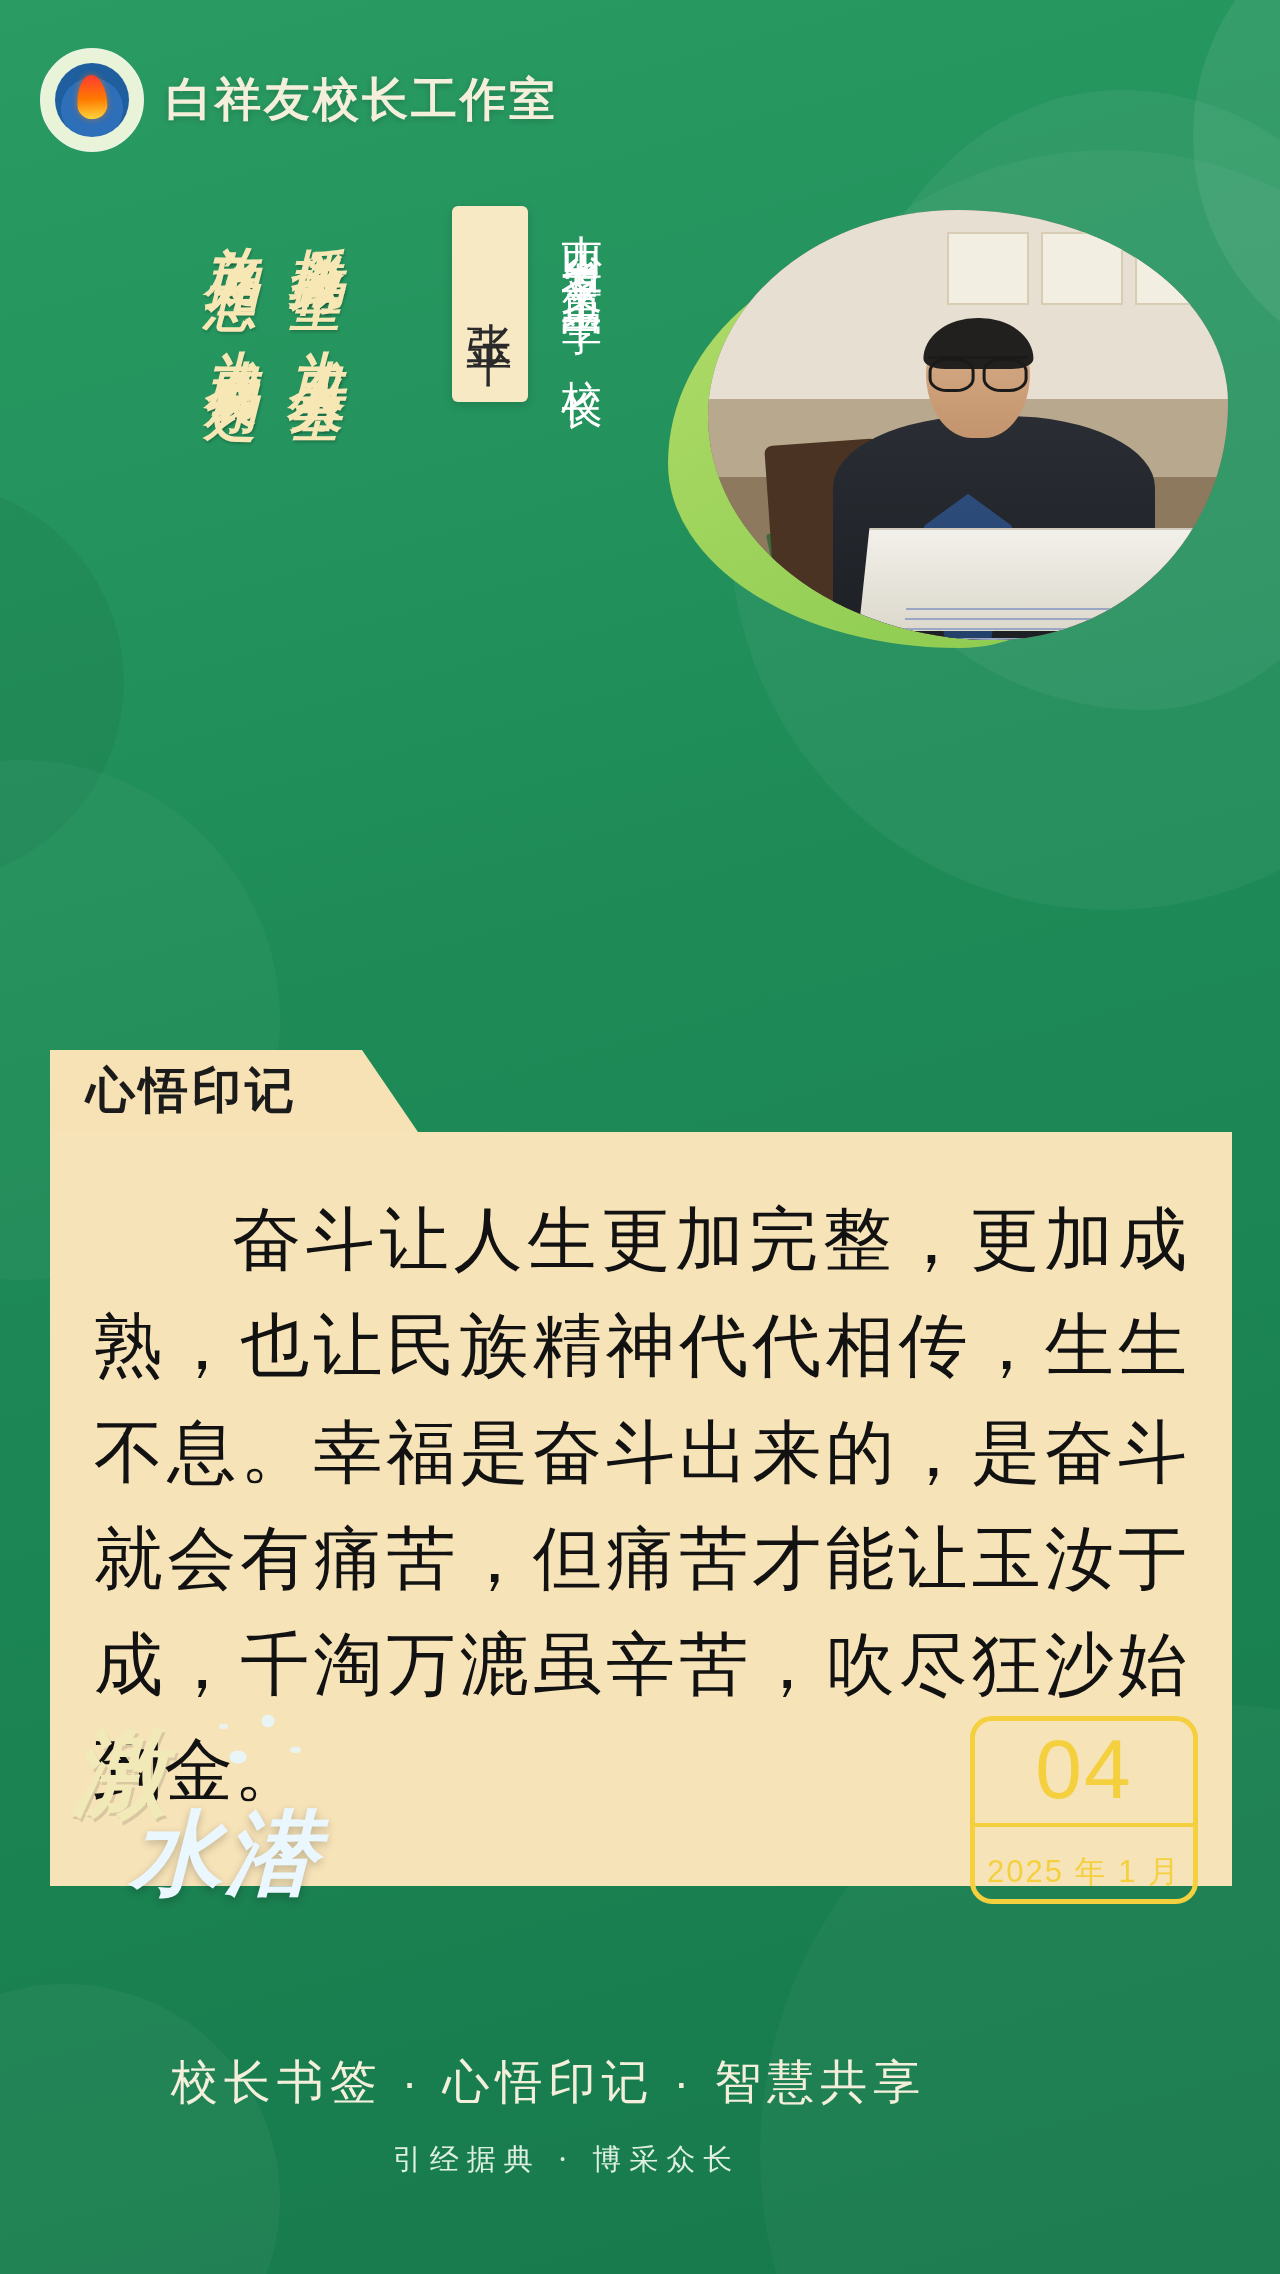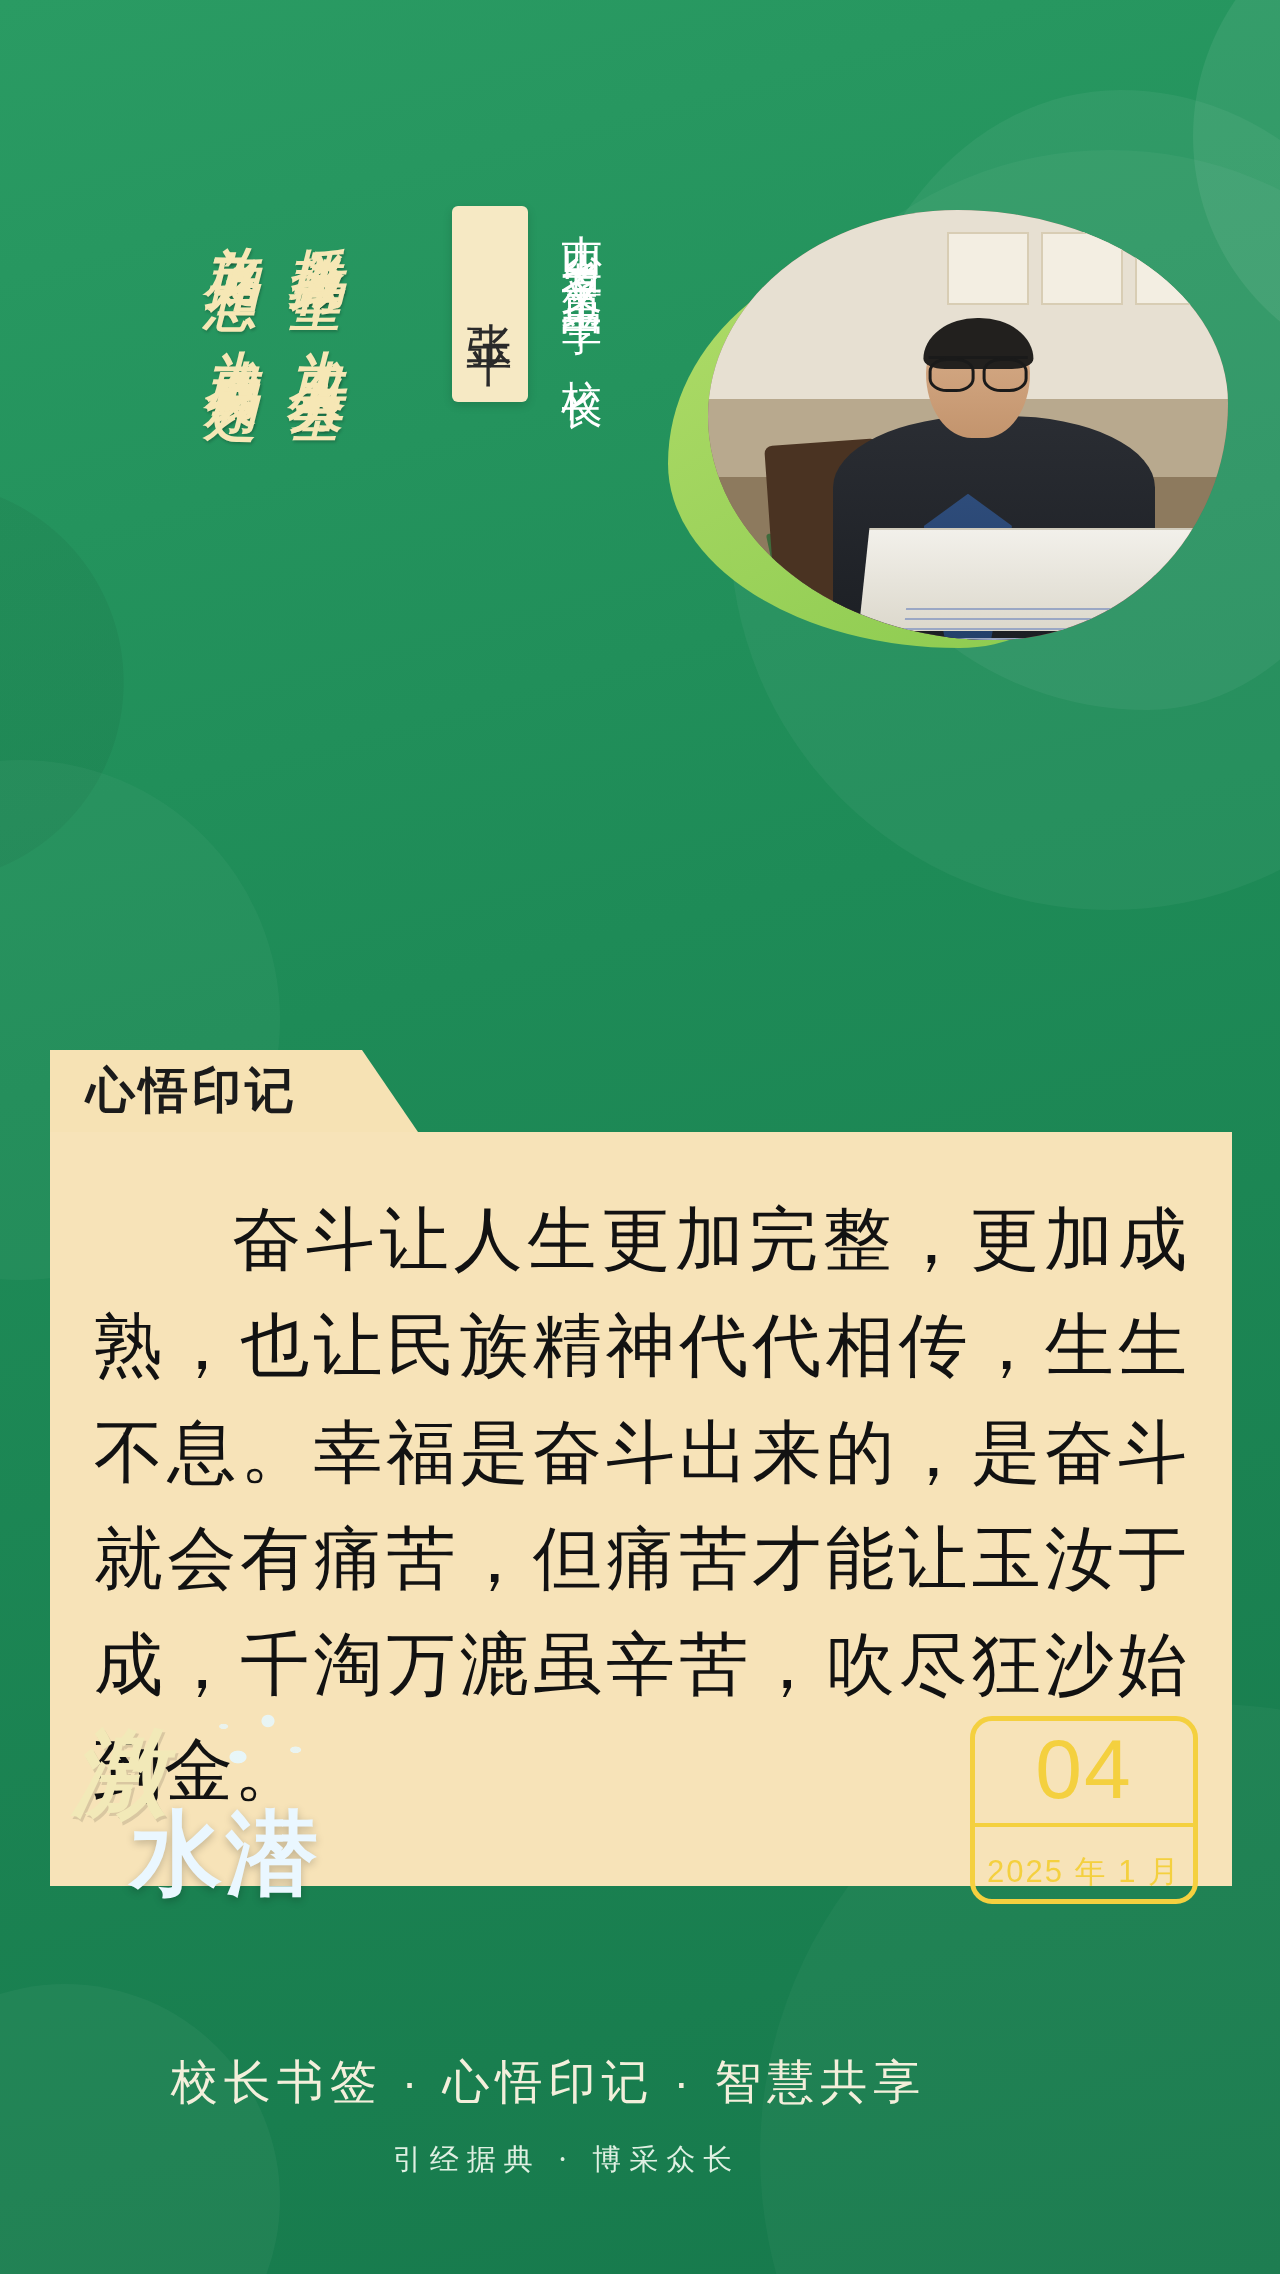--- a/index.html
+++ b/index.html
@@ -203,21 +203,21 @@
   .brandmark .ji{
     position:absolute; left:0; top:10px;
     font-family:"DejaVu Serif","Liberation Serif",serif;
     font-style:italic; font-weight:bold;
     font-size:96px; color:#f2e9b8; letter-spacing:2px;
     text-shadow:2px 3px 0 rgba(0,0,0,.12);
   }
   .brandmark .shui{
     position:absolute; left:58px; top:92px;
     font-family:"DejaVu Serif","Liberation Serif",serif;
-    font-weight:bold;
+    font-style:italic; font-weight:bold;
     font-size:92px;
     color:#eaf7ff;
     letter-spacing:4px;
     text-shadow:0 3px 8px rgba(0,0,0,.22);
   }
   .brandmark .splash{
     position:absolute; left:130px; top:-6px; width:120px; height:90px;
     background:
       radial-gradient(ellipse at 30% 70%, rgba(230,248,255,.9) 0 8px, transparent 9px),
       radial-gradient(ellipse at 55% 30%, rgba(230,248,255,.85) 0 6px, transparent 7px),
@@ -259,20 +259,28 @@
 <body>
 
 <div id="poster">
 
   <div class="blob blob-a"></div>
   <div class="blob blob-b"></div>
   <div class="blob blob-c"></div>
   <div class="blob blob-d"></div>
   <div class="arc"></div>
 
+  <div class="header">
+    <div class="logo">
+      <div class="inner">
+        <div class="flame"></div>
+      </div>
+    </div>
+    <div class="site-title">白祥友校长工作室</div>
+  </div>
 
   <div class="hero">
 
     <div class="slogan">
       <div class="line">播撒希望，为成人夯基</div>
       <div class="line">放飞理想，为成功展翅</div>
     </div>
 
     <div class="name-tag">
       <span>张二平</span>

